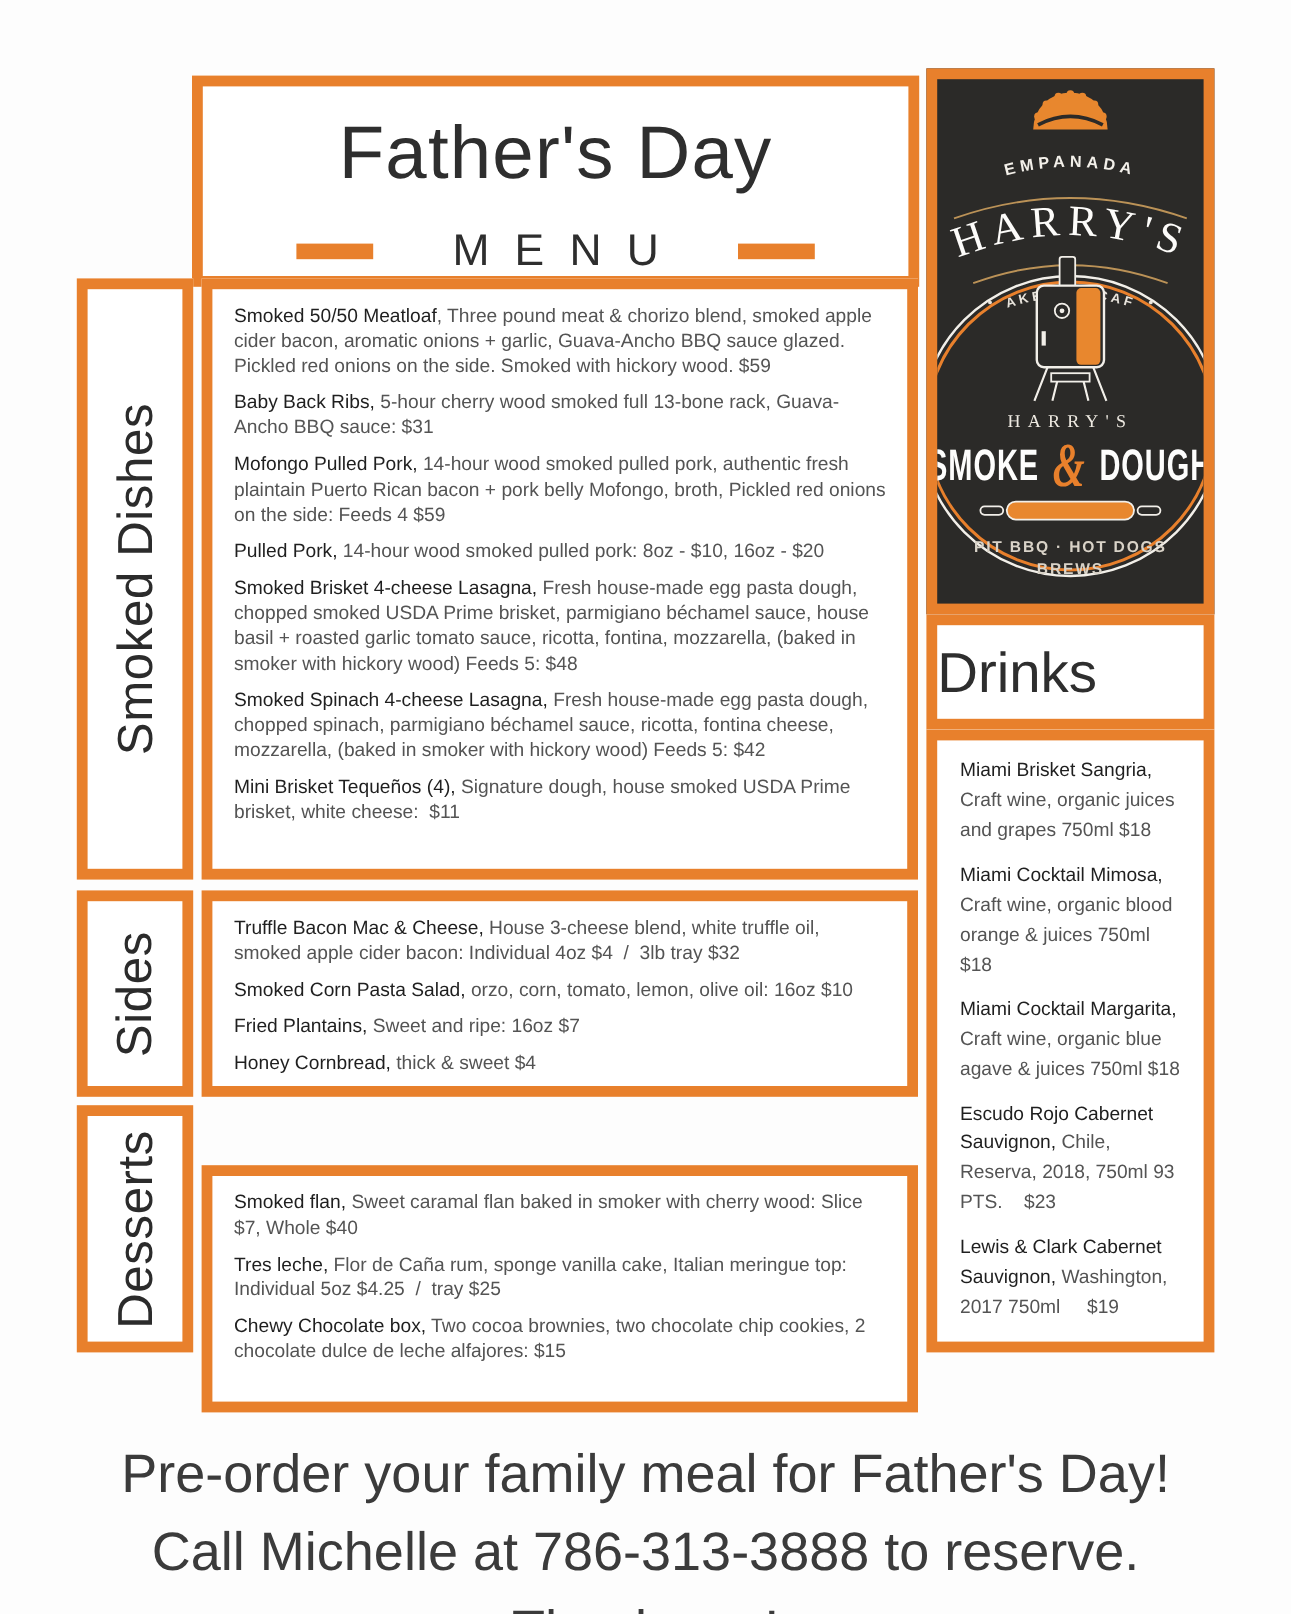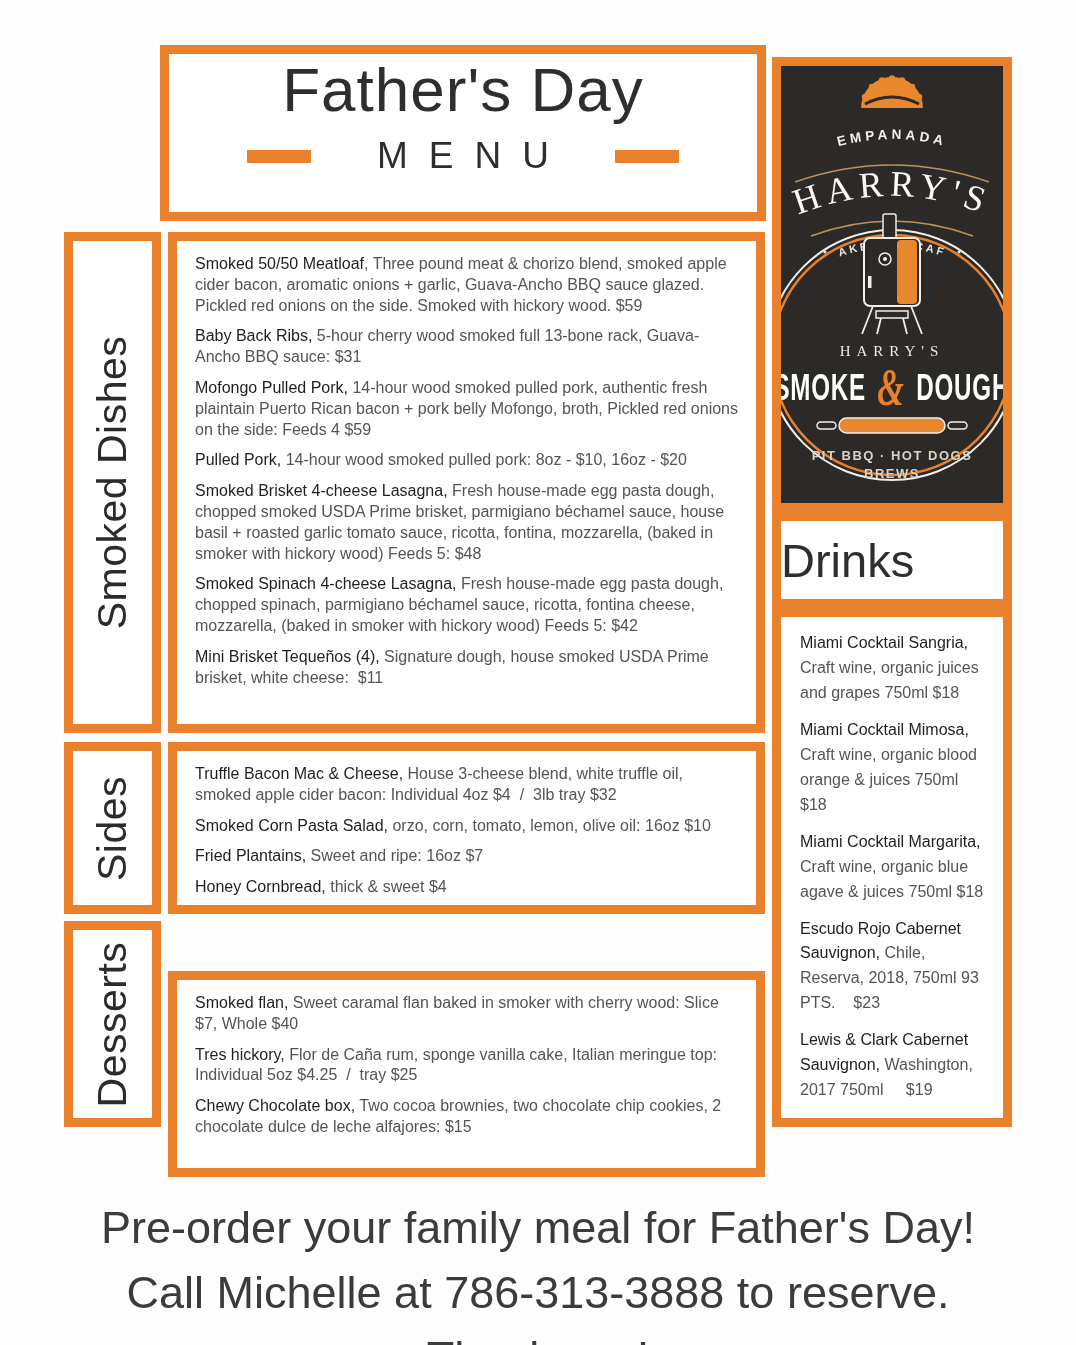--- a/index.html
+++ b/index.html
@@ -15,27 +15,27 @@
     position:relative; width:1076px; height:1345px;
     background:#fdfdfd; overflow:hidden;
     font-family:"Liberation Sans", sans-serif;
   }
   .box {
     position:absolute; background:#fff;
     border:9px solid var(--orange);
   }
   
   .title-box {
-    left:160px; top:45px; width:606px; height:176px;
-    display:flex; flex-direction:column; align-items:center; justify-content:flex-start;
+    left:160px; top:63px; width:606px; height:176px;
+    display:flex; flex-direction:column; align-items:center; justify-content:flex-end;
   }
   .page-title {
     font-size:62px; font-weight:300; color:var(--heading); letter-spacing:1px;
   }
-  .menu-row { display:flex; align-items:center; gap:45px; margin-top:10px; }
+  .menu-row { display:flex; align-items:center; gap:45px; margin-top:25px; }
   .dash { width:64px; height:13px; background:var(--orange); }
   .menu-word {
     font-size:37px; font-weight:300; color:var(--heading);
     letter-spacing:21px; padding-left:21px;
   }
   
   .label-box {
     left:64px; width:97px;
     display:flex; align-items:center; justify-content:center;
   }
@@ -203,34 +203,34 @@
 
   <div class="box label-box" style="top:921px;height:206px;">
     <span class="vlabel">Desserts</span>
   </div>
   <div class="box content-box" style="top:971px;height:206px;">
   <p class="item">
     <b class="item-name">Smoked flan,</b><span class="item-desc"> Sweet caramal flan baked in smoker with cherry wood: Slice $7, Whole $40</span>
   </p>
 
   <p class="item">
-    <b class="item-name">Tres hickory,</b><span class="item-desc"> Flor de Caña rum, sponge vanilla cake, Italian meringue top: Individual 5oz $4.25  /  tray $25</span>
+    <b class="item-name">Tres leche,</b><span class="item-desc"> Flor de Caña rum, sponge vanilla cake, Italian meringue top: Individual 5oz $4.25  /  tray $25</span>
   </p>
 
   <p class="item">
     <b class="item-name">Chewy Chocolate box,</b><span class="item-desc"> Two cocoa brownies, two chocolate chip cookies, 2 chocolate dulce de leche alfajores: $15</span>
   </p>
 </div>
 
   <div class="box drinks-title-box">
     <span class="drinks-title">Drinks</span>
   </div>
   <div class="box drinks-box">
   <p class="item">
-    <b class="item-name">Miami Cocktail Sangria,</b><span class="item-desc"> Craft wine, organic juices and grapes 750ml $18</span>
+    <b class="item-name">Miami Brisket Sangria,</b><span class="item-desc"> Craft wine, organic juices and grapes 750ml $18</span>
   </p>
 
   <p class="item">
     <b class="item-name">Miami Cocktail Mimosa,</b><span class="item-desc"> Craft wine, organic blood orange &amp; juices 750ml $18</span>
   </p>
 
   <p class="item">
     <b class="item-name">Miami Cocktail Margarita,</b><span class="item-desc"> Craft wine, organic blue agave &amp; juices 750ml $18</span>
   </p>
 

